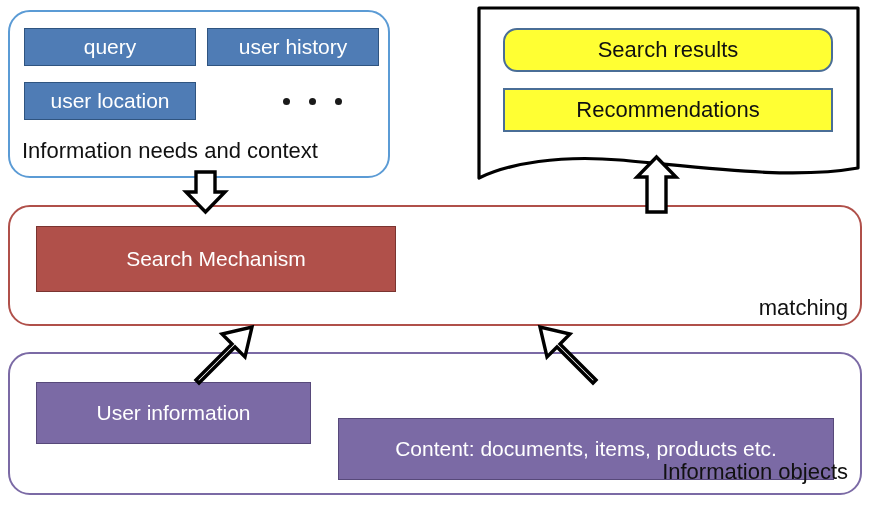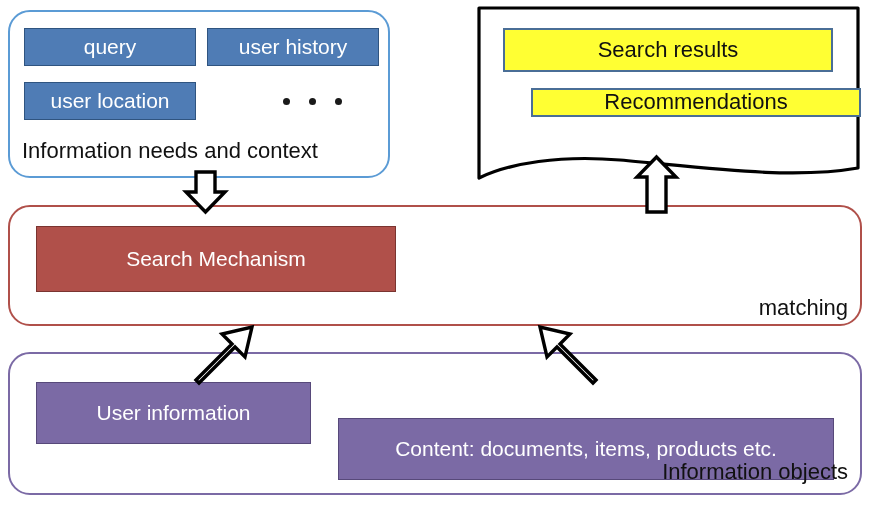--- a/index.html
+++ b/index.html
@@ -80,22 +80,22 @@
   }
   .cap-needs { left: 22px; top: 138px; }
 
   
   .yellow-box {
     background: #ffff33;
     border: 2px solid #4a6e96;
     color: #111111;
     font-size: 22px;
   }
-  .y-search { left: 503px; top: 28px;  width: 330px; height: 44px; }
-  .y-recs   { left: 503px; top: 88px;  width: 330px; height: 29px; margin-left: 28px; }
+  .y-search { left: 503px; top: 28px;  width: 330px; height: 44px; border-radius: 14px; }
+  .y-recs   { left: 503px; top: 88px;  width: 330px; height: 44px; }
 
   
   .grp-matching {
     position: absolute;
     left: 8px;
     top: 205px;
     width: 854px;
     height: 121px;
     border: 2.5px solid #b0504a;
     border-radius: 22px;

